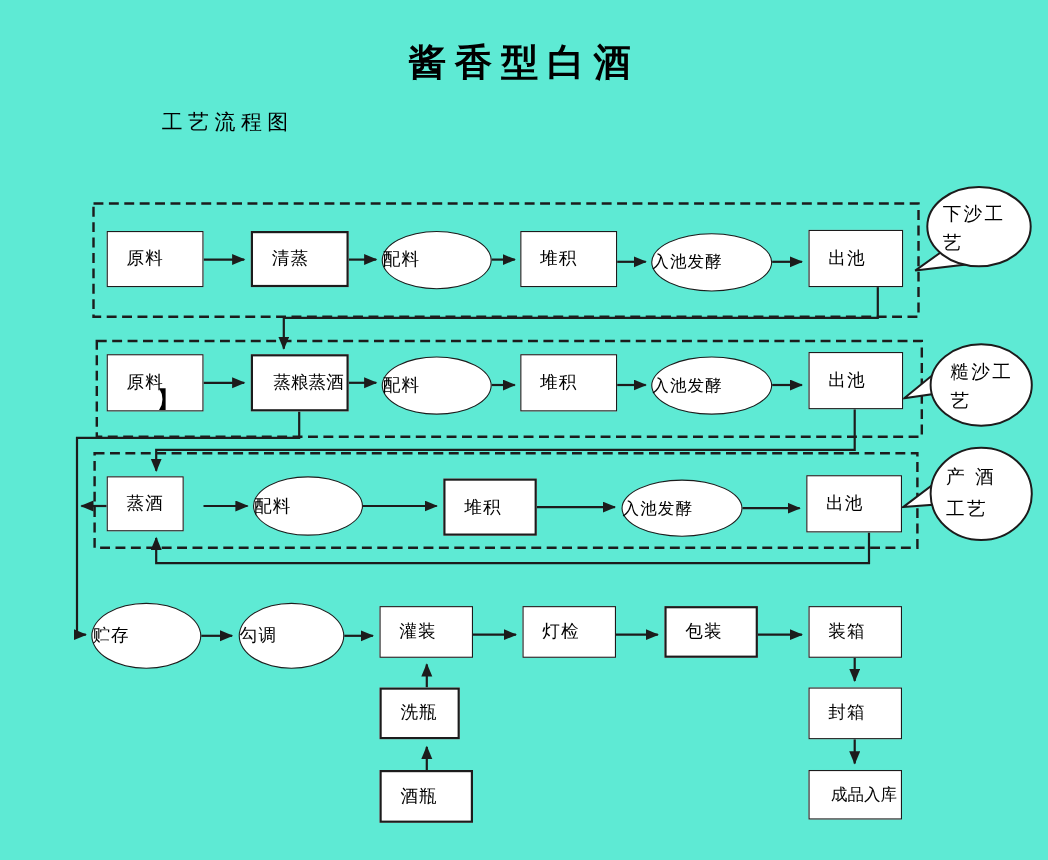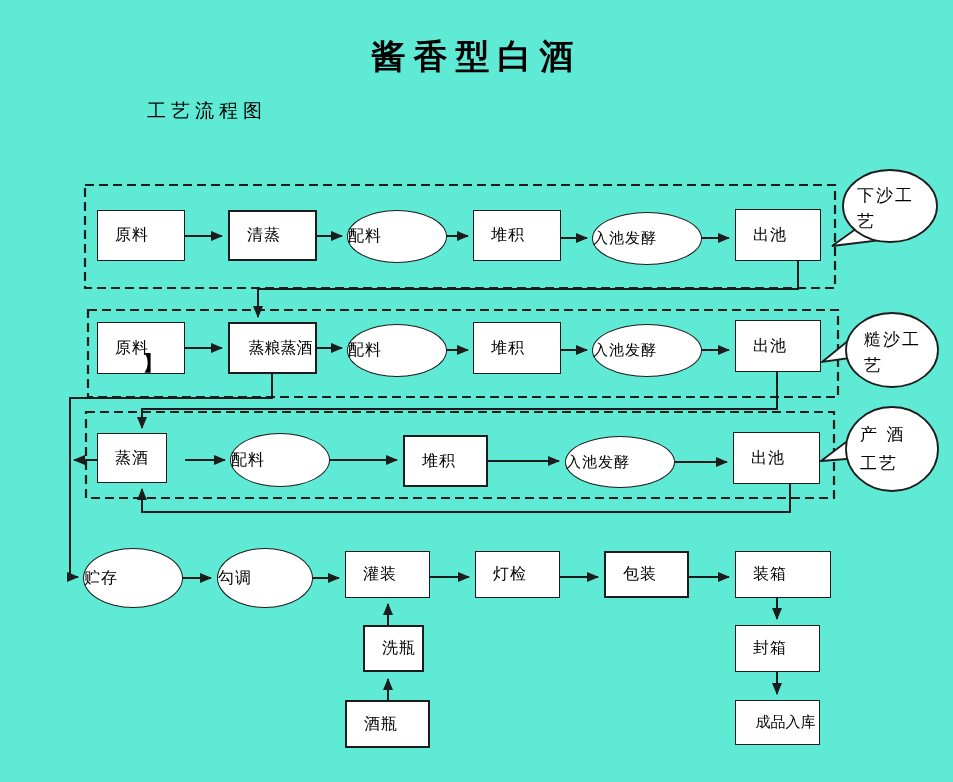--- a/index.html
+++ b/index.html
@@ -181,25 +181,25 @@
     </div>
   <div class="node rect" style="left:345px;top:551px;width:85px;height:47px;">
     <span>灌装</span>
     </div>
   <div class="node rect" style="left:475px;top:551px;width:85px;height:47px;">
     <span>灯检</span>
     </div>
   <div class="node rect thick" style="left:604px;top:551px;width:85px;height:47px;">
     <span>包装</span>
     </div>
-  <div class="node rect" style="left:735px;top:551px;width:96px;height:47px;">
+  <div class="node rect" style="left:735px;top:551px;width:85px;height:47px;">
     <span>装箱</span>
     </div>
 
-  <div class="node rect thick" style="left:345px;top:625px;width:61px;height:47px;margin-left:18px;">
+  <div class="node rect thick" style="left:345px;top:625px;width:73px;height:47px;">
     <span>洗瓶</span>
     </div>
   <div class="node rect thick" style="left:345px;top:700px;width:85px;height:48px;">
     <span>酒瓶</span>
     </div>
 
   <div class="node rect" style="left:735px;top:625px;width:85px;height:47px;">
     <span>封箱</span>
     </div>
   <div class="node rect center" style="left:735px;top:700px;width:85px;height:45px;font-size:15px;letter-spacing:0;">

